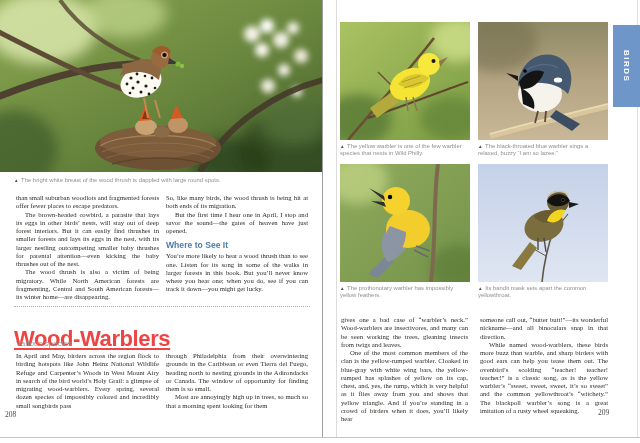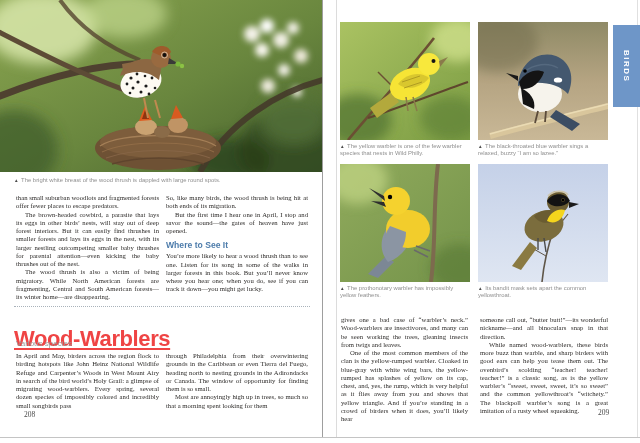--- a/index.html
+++ b/index.html
@@ -147,21 +147,21 @@
     <div class="sec-sub" style="left:16px;top:339px;">Various species</div>
 
     <div class="col" style="left:16px;top:352px;width:143px;">
       <p>In April and May, birders across the region flock to birding hotspots like John Heinz National Wildlife Refuge and Carpenter’s Woods in West Mount Airy in search of the bird world’s Holy Grail: a glimpse of migrating wood-warblers. Every spring, several dozen species of impossibly colored and incredibly small songbirds pass</p>
     </div>
     <div class="col" style="left:166px;top:352px;width:142px;">
       <p>through Philadelphia from their overwintering grounds in the Caribbean or even Tierra del Fuego, heading north to nesting grounds in the Adirondacks or Canada. The window of opportunity for finding them is so small.</p>
       <p class="ind">Most are annoyingly high up in trees, so much so that a morning spent looking for them</p>
     </div>
 
-    <div class="pagenum" style="left:24px;top:410px;">208</div>
+    <div class="pagenum" style="left:5px;top:410px;">208</div>
   </div>
 
   <div class="vline" style="left:322px;background:#9e9e9e;"></div>
   <div class="vline" style="left:336px;background:#dcdcdc;"></div>
   <div class="vline" style="left:637px;background:#e0e0e0;"></div>
   <div class="hline"></div>
 
   <div class="page">
 
     <figure class="photo" style="left:340px;top:22px;width:130px;height:118px;margin:0;">

